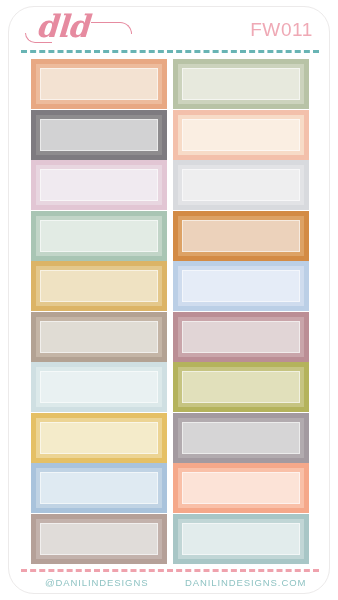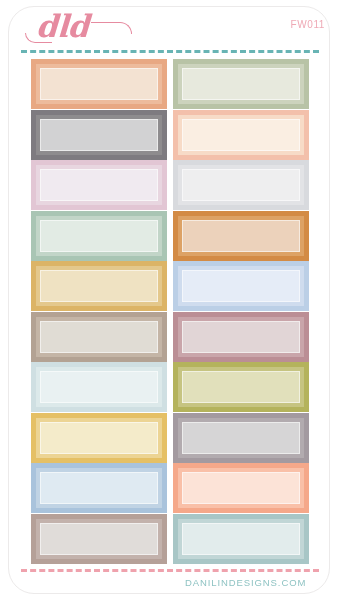--- a/index.html
+++ b/index.html
@@ -85,23 +85,23 @@
     height: 11px;
     border-top: 1.6px solid #eda2b4;
     border-right: 1.6px solid #eda2b4;
     border-radius: 0 14px 0 0;
     border-bottom: none;
     border-left: none;
   }
 
   .code {
     position: absolute;
-    right: 6px;
+    right: 18px;
     top: 12px;
-    font-size: 10px;
+    font-size: 19px;
     letter-spacing: 0.6px;
     color: #efa9b5;
     font-family: "Liberation Sans", sans-serif;
   }
 
   
   .dash {
     position: absolute;
     left: 12px;
     width: 298px;
@@ -313,17 +313,18 @@
             <div class="band" style="border-color: rgb(193, 214, 214); background-color: rgb(226, 236, 236);">
               <div class="fill" style="background-color: rgb(226, 236, 236);"></div>
             </div>
           </div>
         </div>
       </div>
 
     <div class="dash bottom" style="border-top-color: rgb(239, 162, 173);"></div>
 
     <div class="footer">
+      <div class="footer-text handle" style="color: rgb(143, 195, 195);">@DANILINDESIGNS</div>
       <div class="footer-text site" style="color: rgb(143, 195, 195); text-align: center;">DANILINDESIGNS.COM</div>
     </div>
 
   </div>
 </div>
 
 </body></html>

